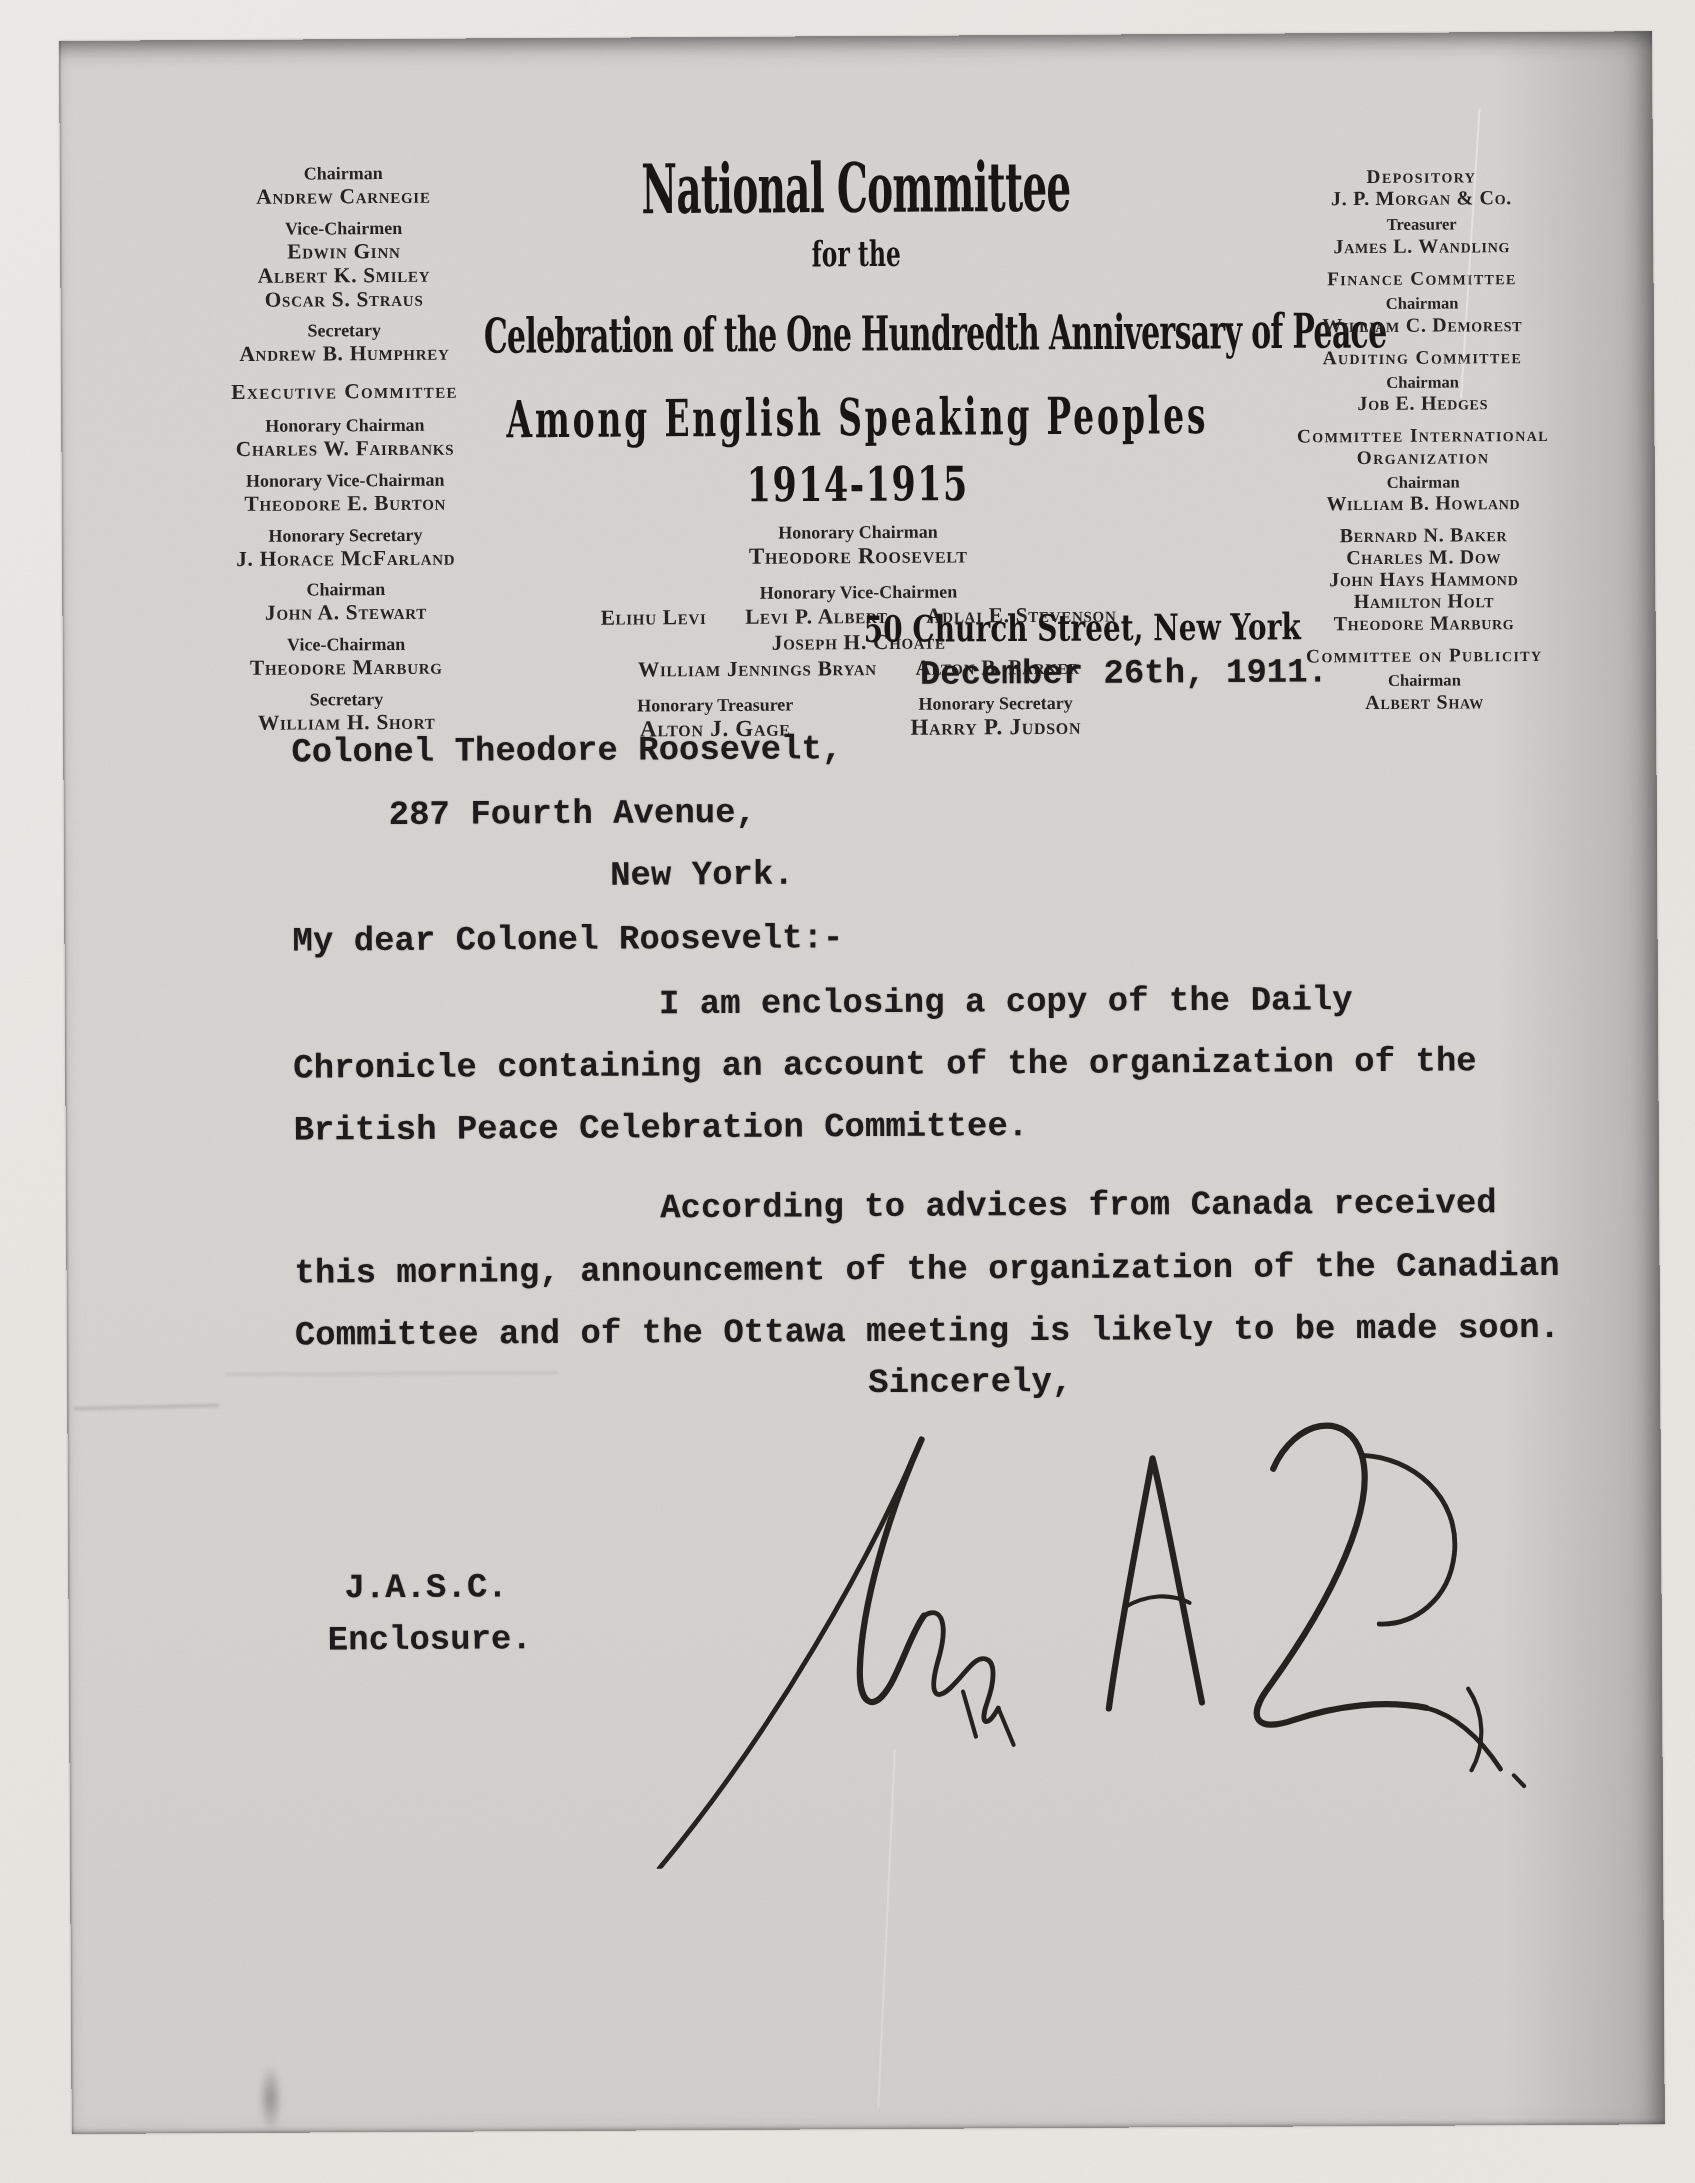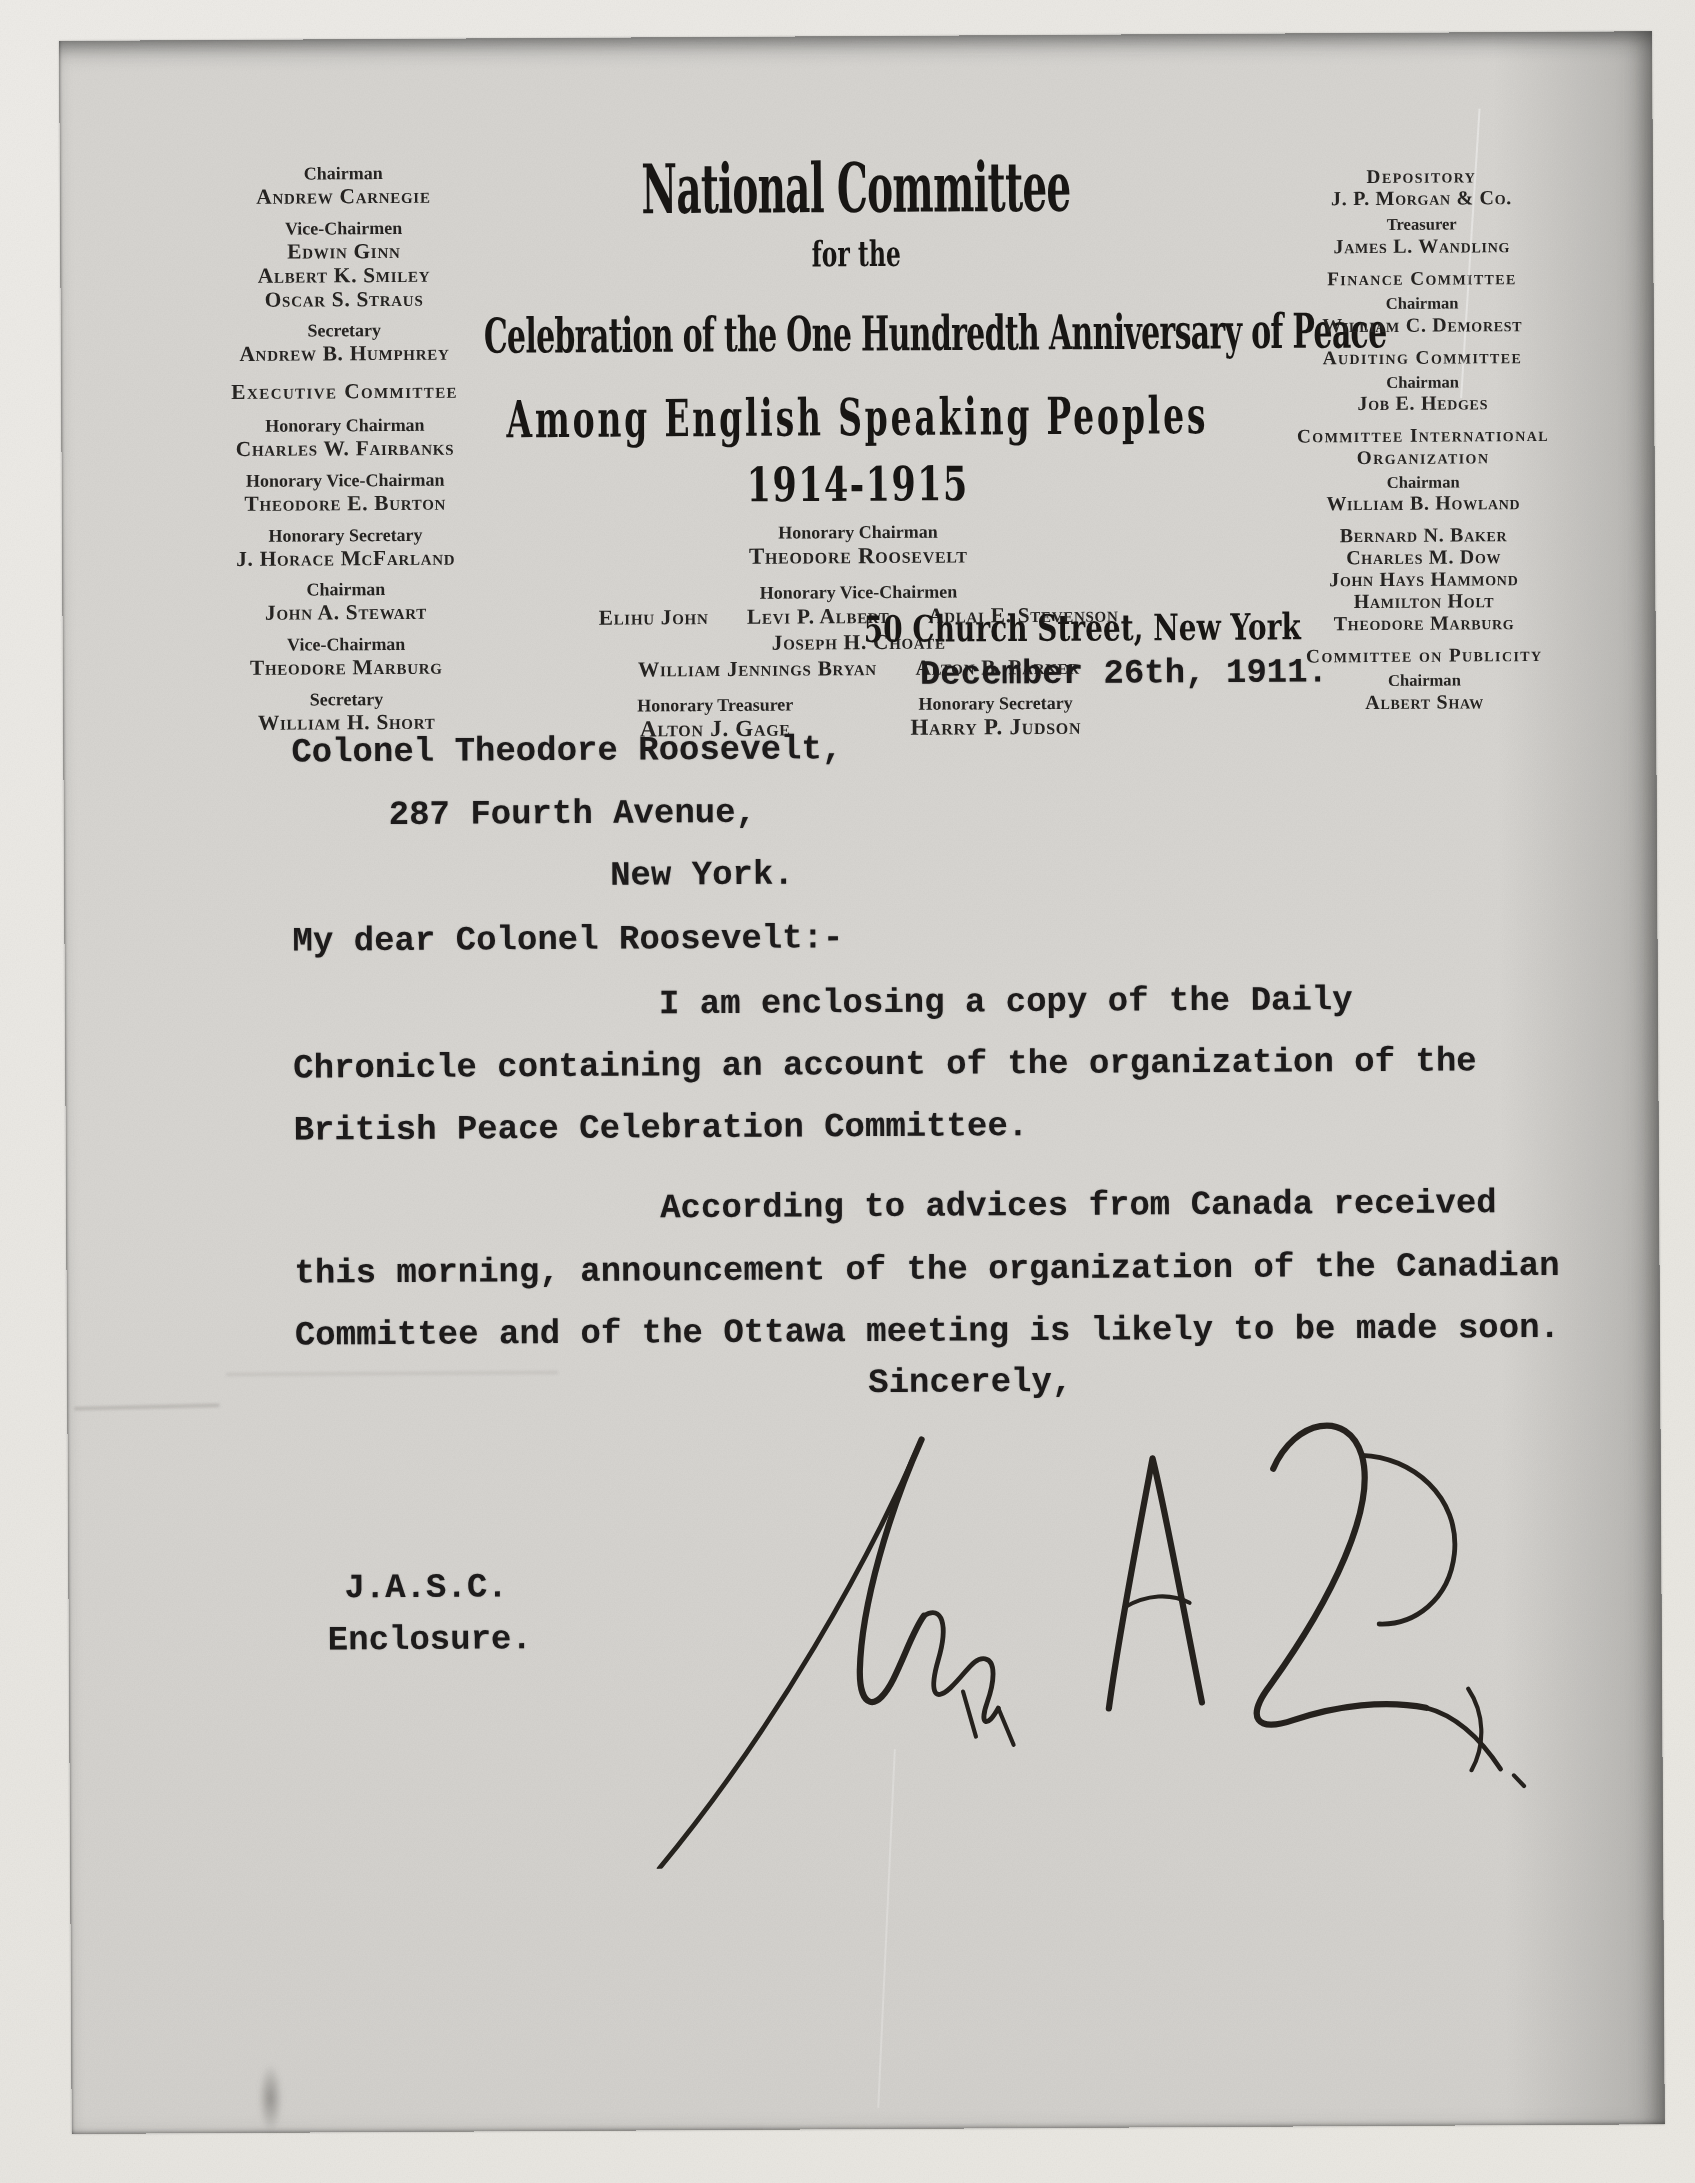--- a/index.html
+++ b/index.html
@@ -115,21 +115,21 @@
       <span class="bl m4">Among English Speaking Peoples</span>
       <span class="bl m5">1914-1915</span>
       <div class="c-off">
         <div class="grp">
           <div class="role">Honorary Chairman</div>
           <div class="nm">Theodore Roosevelt</div>
         </div>
         <div class="grp">
           <div class="role">Honorary Vice-Chairmen</div>
           <div class="vrow">
-            <span>Elihu John</span><span>Levi P. Albert</span><span>Adlai E. Stevenson</span><span>Joseph H. Choate</span>
+            <span>Elihu Levi</span><span>Levi P. Albert</span><span>Adlai E. Stevenson</span><span>Joseph H. Choate</span>
           </div>
           <div class="vrow">
             <span>William Jennings Bryan</span><span>Alton B. Parker</span>
           </div>
         </div>
         <div class="duo">
           <div class="grp">
             <div class="role">Honorary Treasurer</div>
             <div class="nm">Alton J. Gage</div>
           </div>

